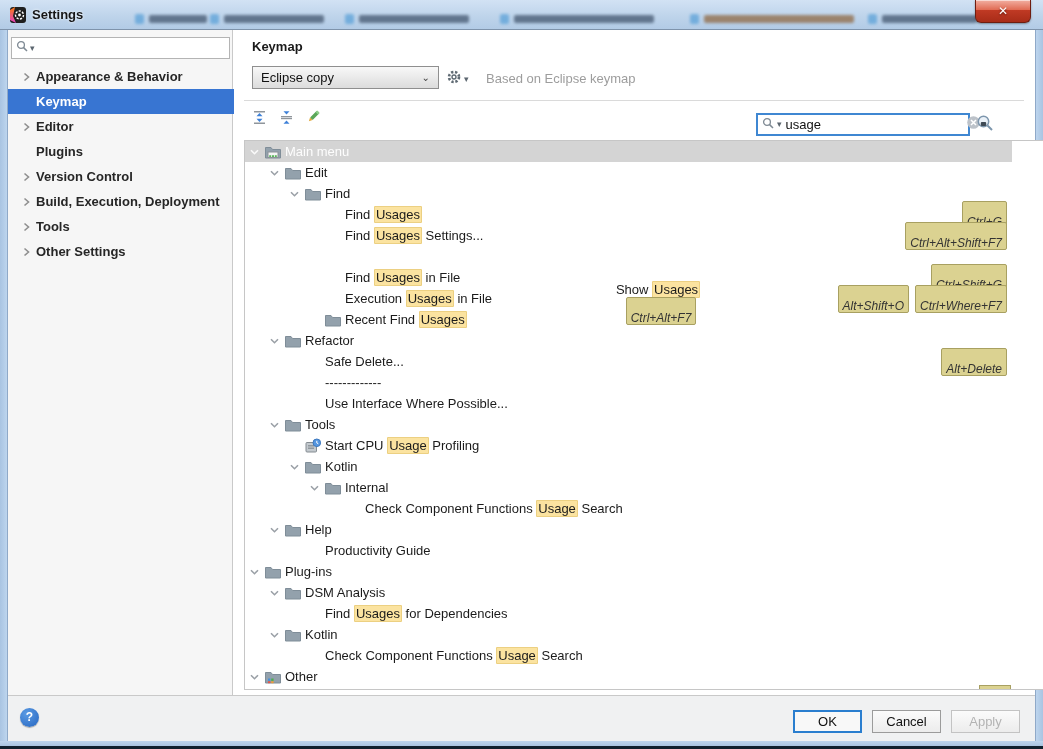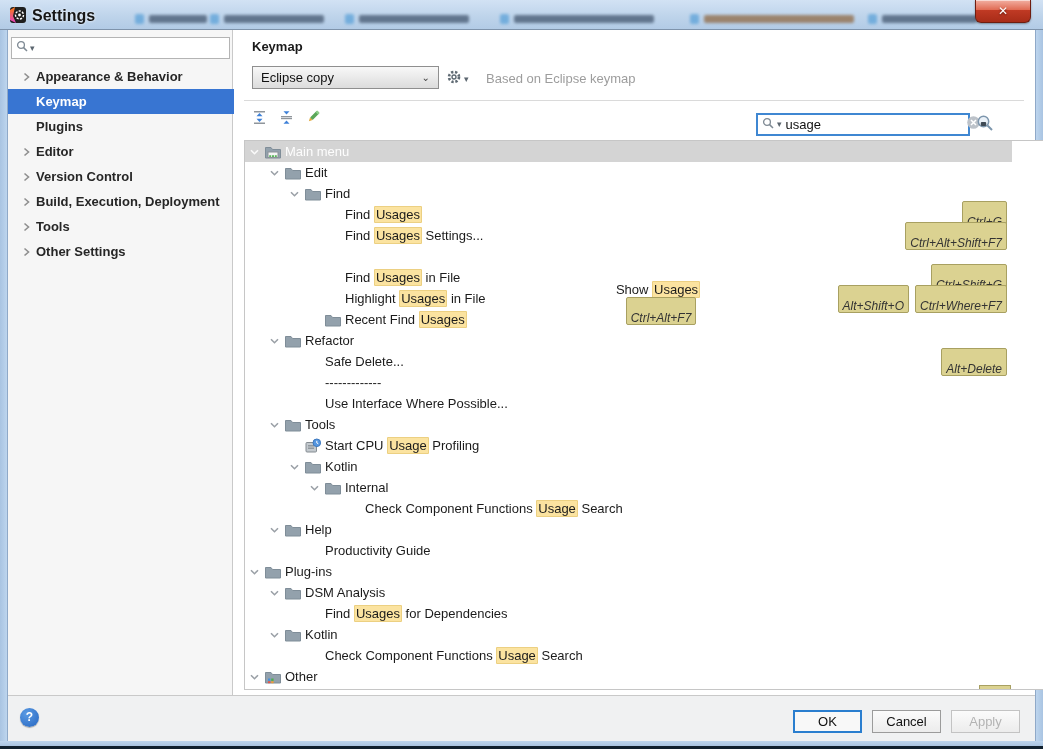--- a/index.html
+++ b/index.html
@@ -5,21 +5,21 @@
   html,body{margin:0;padding:0;background:#2a2a2a;}
   *{box-sizing:border-box;font-family:"Liberation Sans","DejaVu Sans",sans-serif;}
   .stage{position:relative;width:1043px;height:749px;overflow:hidden;
          background:linear-gradient(#bdd3ea,#b2cbe6);}
   
   .titlebar{position:absolute;left:0;top:0;width:1043px;height:30px;
             background:linear-gradient(#d2e2f4,#bdd3ea 60%,#b2cbe6);
             border-bottom:1px solid #7e93ab;}
   .titlebar-inner{position:relative;width:100%;height:100%;}
   .app-icon{position:absolute;left:10px;top:7px;width:16px;height:16px;}
-  .win-title{position:absolute;left:32px;top:7px;font-size:16px;font-weight:bold;color:#161616;
+  .win-title{position:absolute;left:32px;top:7px;font-size:13px;font-weight:bold;color:#161616;
              text-shadow:0 0 3px #fff;}
   .bgtab{position:absolute;bottom:3px;height:14px;display:flex;align-items:center;gap:5px;
          filter:blur(1.6px);opacity:.65;}
   .bgtab .ico{width:9px;height:10px;background:#4e9bd6;border-radius:2px;}
   .bgtab .bar{height:8px;background:#32455e;border-radius:2px;}
   .bgtab.warm .bar{background:#8a5a2c;}
   .close-btn{position:absolute;right:12px;top:0;width:56px;height:23px;
              background:linear-gradient(#f2b0a2,#e06a52 45%,#c03a24 46%,#a82c18);
              border:1px solid #6f1d10;border-top:none;border-radius:0 0 6px 6px;
              box-shadow:inset 0 1px 0 rgba(255,255,255,.55),0 1px 2px rgba(0,0,0,.35);
@@ -178,30 +178,30 @@
                 <path d="M2.5 1.5 l4 3.5 -4 3.5" fill="none" stroke="#8f8f8f" stroke-width="1.6"></path>
               </svg>
             </span>
             <span class="slabel">Appearance &amp; Behavior</span>
           </div>
           <div class="srow sel">
             <span class="chev"></span>
             <span class="slabel">Keymap</span>
           </div>
           <div class="srow">
-            <span class="chev"></span>
-            <span class="slabel">Plugins</span>
-          </div>
-          <div class="srow">
             <span class="chev">
               <svg width="9" height="10">
                 <path d="M2.5 1.5 l4 3.5 -4 3.5" fill="none" stroke="#8f8f8f" stroke-width="1.6"></path>
               </svg>
             </span>
             <span class="slabel">Editor</span>
+          </div>
+          <div class="srow">
+            <span class="chev"></span>
+            <span class="slabel">Plugins</span>
           </div>
           <div class="srow">
             <span class="chev">
               <svg width="9" height="10">
                 <path d="M2.5 1.5 l4 3.5 -4 3.5" fill="none" stroke="#8f8f8f" stroke-width="1.6"></path>
               </svg>
             </span>
             <span class="slabel">Version Control</span>
             <span class="trail"><svg width="14" height="14">
                 <rect x="4.5" y="1.5" width="8" height="8" rx="1" fill="none" stroke="#8b9197" stroke-width="1.2"></rect>
@@ -387,21 +387,21 @@
             <div class="trow" style="padding-left: 64px;">
               <span class="slot-c"></span>
               <span class="slot-i"></span>
               <span class="tlabel"><span>Find </span><span class="hl">Usages</span><span> in File</span></span>
               <span class="tspacer"></span>
               <span class="chip">Ctrl+Shift+G</span>
             </div>
             <div class="trow" style="padding-left: 64px;">
               <span class="slot-c"></span>
               <span class="slot-i"></span>
-              <span class="tlabel"><span>Highlight </span><span class="hl">Usages</span><span> in File</span></span>
+              <span class="tlabel"><span>Execution </span><span class="hl">Usages</span><span> in File</span></span>
               <span class="tspacer"></span>
               <span class="chip">Alt+Shift+O</span>
               <span class="chip">Ctrl+Where+F7</span>
             </div>
             <div class="trow" style="padding-left: 64px;">
               <span class="slot-c"></span>
               <span class="slot-i">
                 <svg width="16" height="15">
                   <path d="M0.5 3.5 h5.5 l1.5 2 h8 v8.5 h-15 z" fill="#93a1ac" stroke="#7f8d98"></path>
                 </svg>

